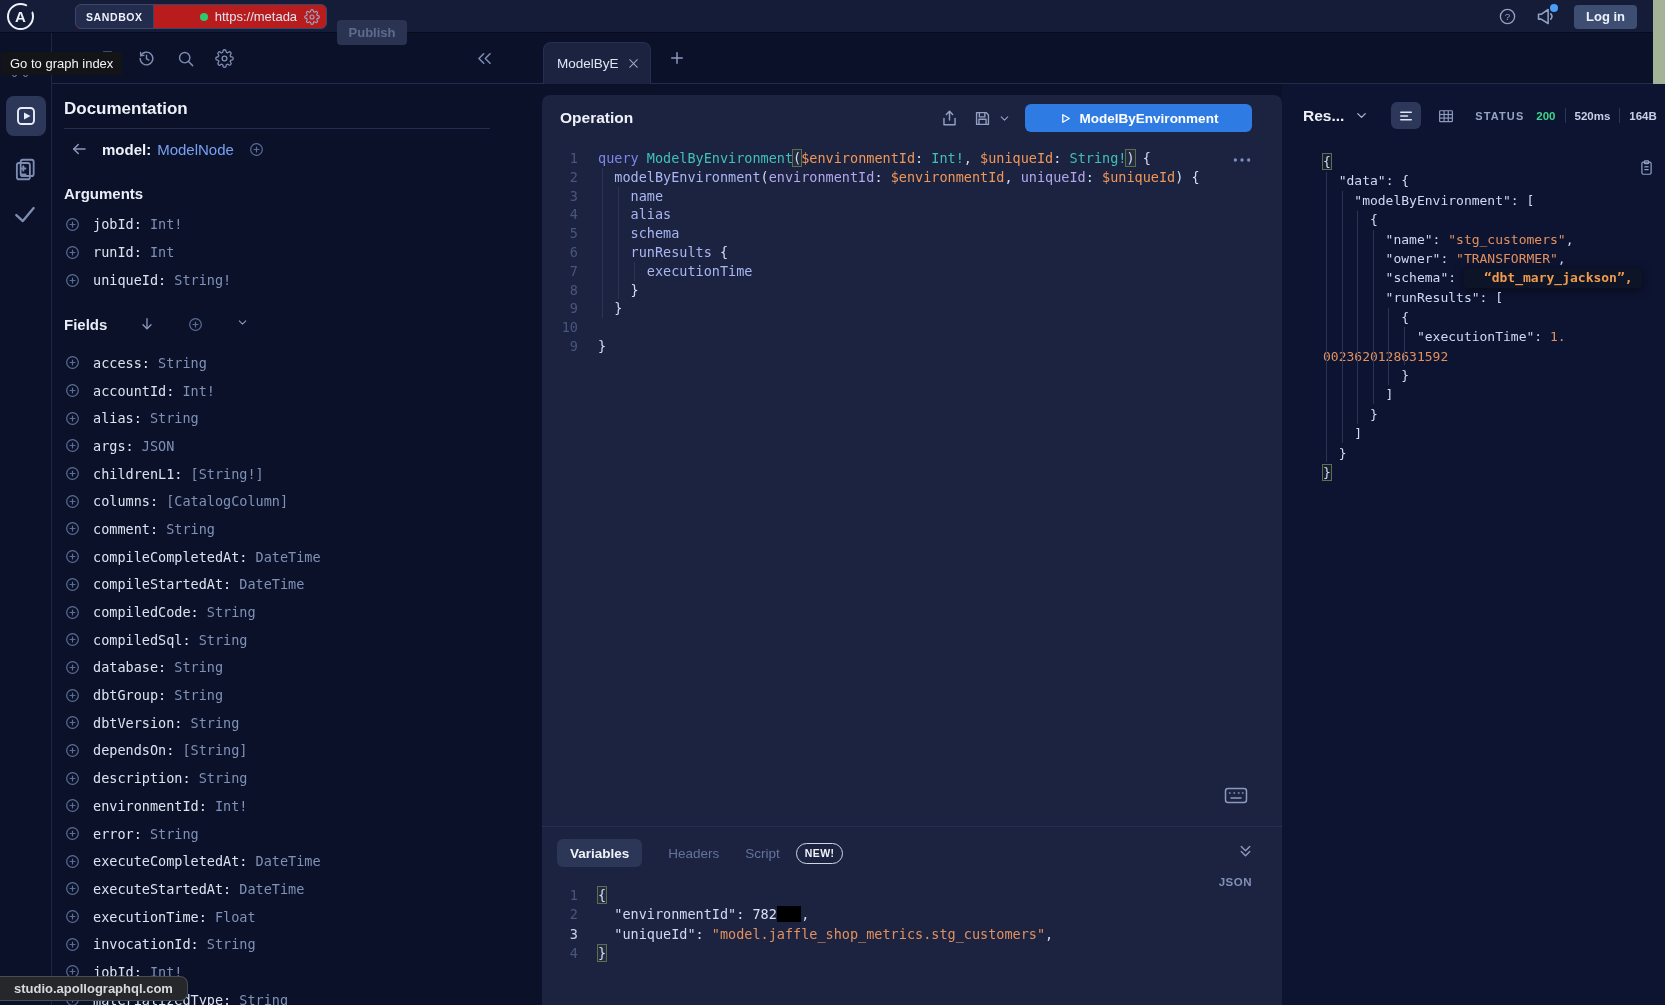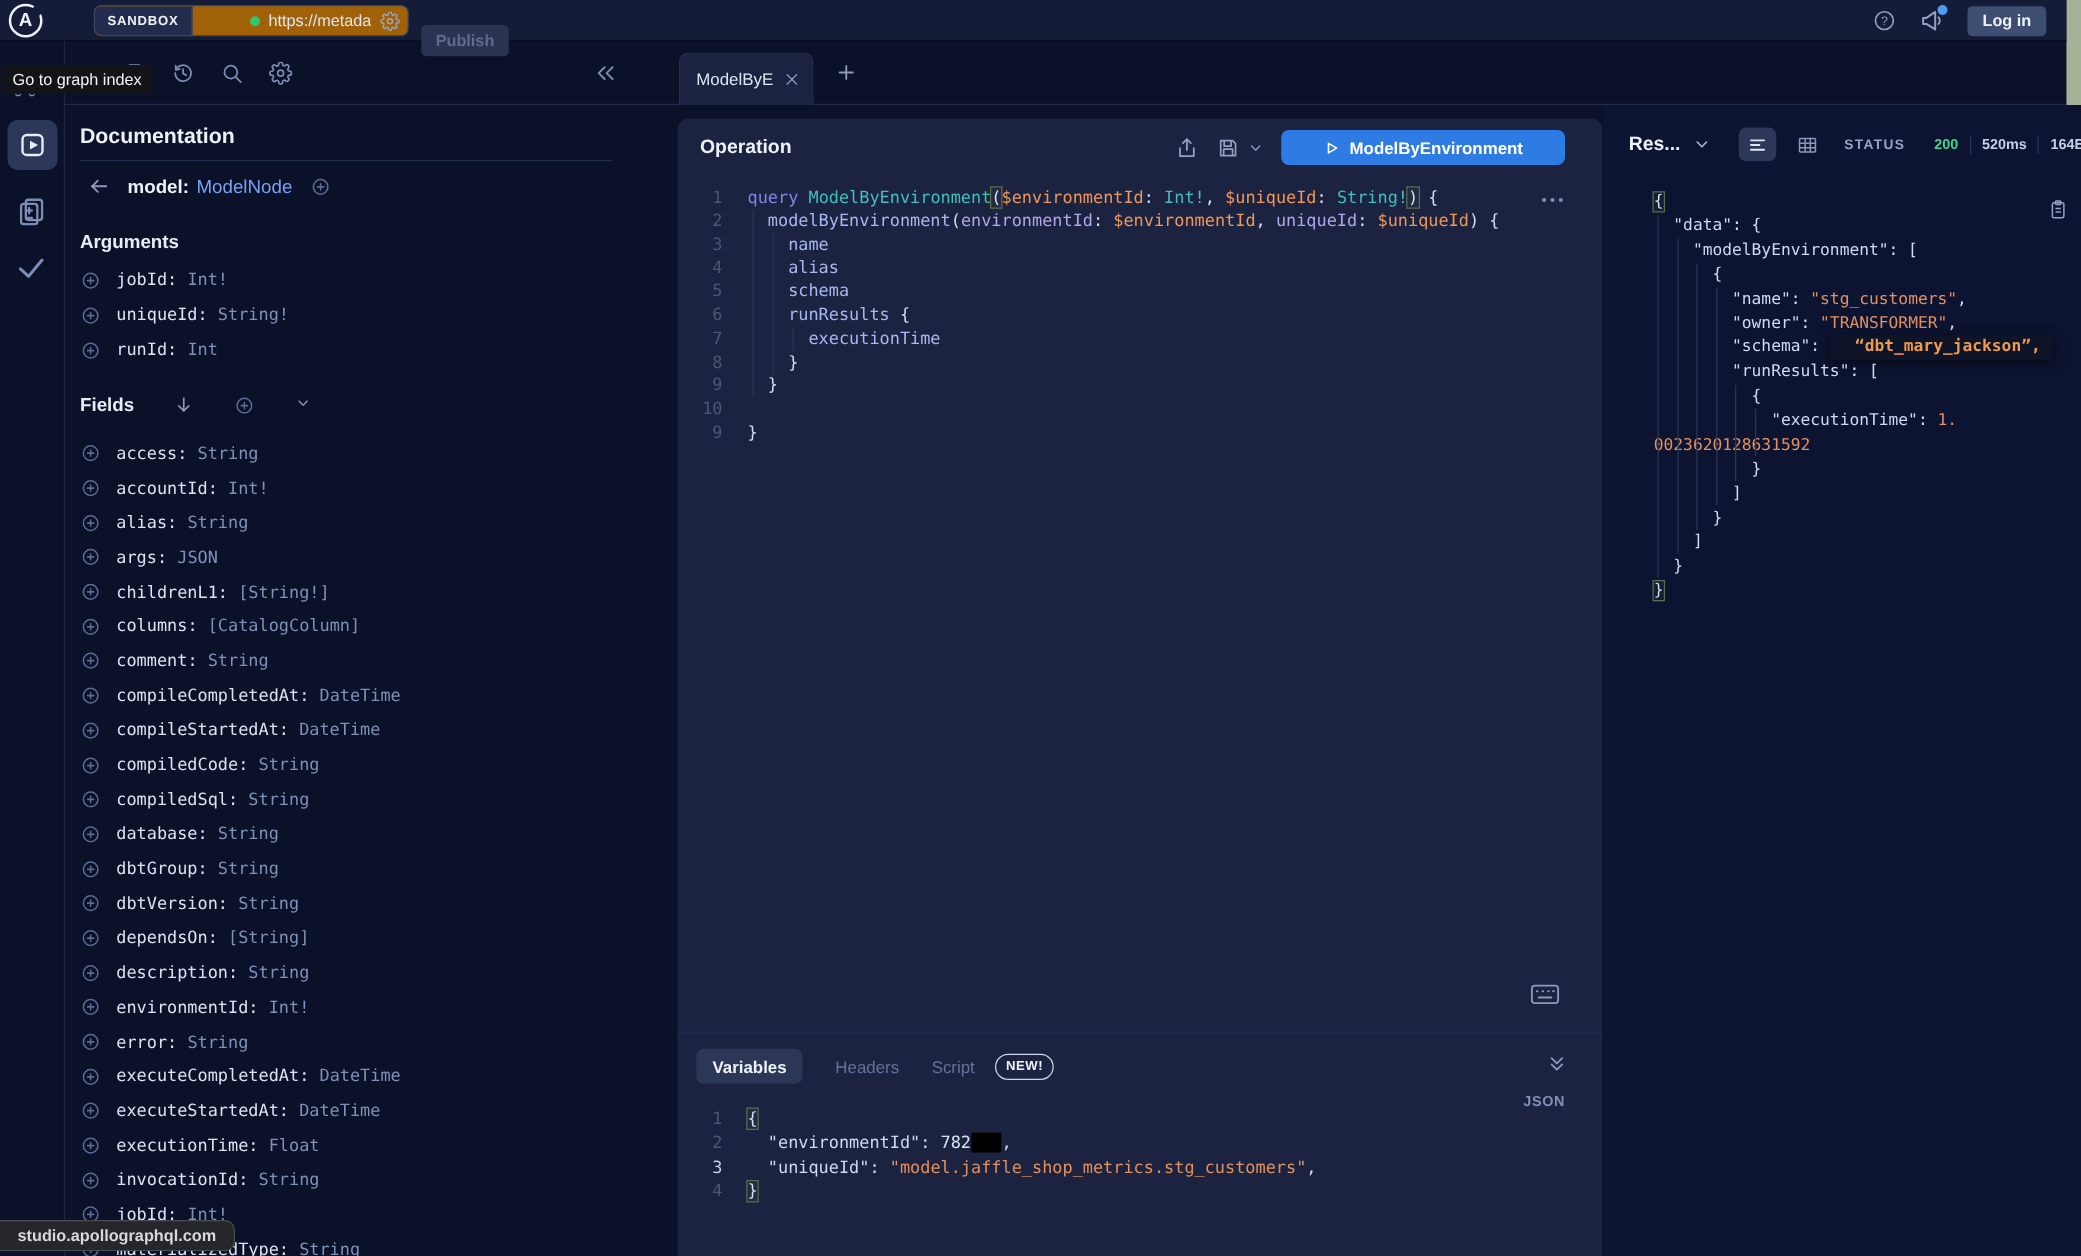--- a/index.html
+++ b/index.html
@@ -10,21 +10,21 @@
   
   .desktop-strip { position:absolute; right:0; top:0; width:12px; height:1005px; background:#a4b297; }
   .window { position:absolute; left:0; top:0; width:1653px; height:1005px; background:#0a1128; }
 
   
   .topbar { position:absolute; left:0; top:0; width:1653px; height:33px; background:#141c38; border-bottom:1px solid #060b1e; }
   .logo { position:absolute; left:7px; top:3px; width:27px; height:27px; border:2px solid #eef1f8; border-radius:50%;
     color:#eef1f8; font-weight:bold; font-size:15px; display:flex; align-items:center; justify-content:center; }
   .logo::after { content:""; position:absolute; right:-3px; top:-2px; width:8px; height:8px; background:#141c38; transform:rotate(40deg); }
   .urlgroup { position:absolute; left:75px; top:4px; height:25px; width:252px; border:1px solid #3b4769; border-radius:6px;
-    display:flex; align-items:center; overflow:hidden; background:#a16207;gap:36px; }
+    display:flex; align-items:center; overflow:hidden; background:#b91c1c;gap:36px; }
   .sandbox-seg { height:100%; background:#232c4d; border-right:1px solid #3b4769; display:flex; align-items:center;
     padding:0 10px; color:#eef2fa; font-size:10.5px; font-weight:bold; letter-spacing:.6px; }
   .url-seg { display:flex; align-items:center; gap:7px; padding:0 6px 0 10px; flex:1; min-width:0; }
   .green-dot { width:8px; height:8px; border-radius:50%; background:#2dc96f; flex:none; }
   .url-text { color:#dfe5f2; font-size:13px; white-space:nowrap; overflow:hidden; flex:1; min-width:0; }
   .url-gear { flex:none; color:#9aa6c6; width:16px; height:16px; }
   .publish-btn { position:absolute; left:337px; top:20px; width:70px; height:25px; background:#2a3352; border-radius:4px;
     color:#5e6b8f; font-size:13px; font-weight:bold; display:flex; align-items:center; justify-content:center; }
   .tb-right { position:absolute; right:16px; top:0; height:33px; display:flex; align-items:center; gap:18px; }
   .tb-ic { width:19px; height:19px; color:#93a0c2; position:relative; }
@@ -132,21 +132,21 @@
   
   .resp { position:absolute; left:1282px; top:84px; width:428px; height:921px; background:#0d1431; }
   .resp-head { position:absolute; left:21px; top:18px; display:flex; align-items:center; }
   .resp-title { color:#eef1f8; font-size:15.5px; font-weight:bold; }
   .resp-chev { width:15px; height:15px; color:#aeb9d8; margin-left:10px; }
   .view-btn { width:30px; height:27px; background:#2d3759; border-radius:6px; display:flex; align-items:center; justify-content:center;
     color:#dfe6f3; margin-left:22px; }
   .view-btn .vic, .table-ic { width:18px; height:18px; }
   .table-ic { color:#8c99bd; margin-left:16px; }
   .stat-label { color:#97a3c3; font-size:11px; font-weight:bold; letter-spacing:1.1px; margin-left:20px; }
-  .stat-code { color:#3dd68c; font-size:11.5px; font-weight:bold; margin-left:23px; }
+  .stat-code { color:#3dd68c; font-size:11.5px; font-weight:bold; margin-left:12px; }
   .stat-sep { width:1px; height:15px; background:#2b3558; margin:0 9px; }
   .stat-val { color:#c6d0e6; font-size:11.5px; font-weight:bold; }
   .resp-editor { left:41px; top:68px; font-size:13px; line-height:19.4px; }
   .resp-actions { position:absolute; right:22px; top:75px; display:flex; gap:16px; color:#93a0c2; }
   .resp-actions .aic { width:17px; height:17px; }
 </style>
 </head>
 <body>
 
 <svg width="0" height="0" style="position:absolute">
@@ -422,27 +422,27 @@
           <div class="doc-row">
             <svg class="pluscirc">
               <use href="#i-pluscirc"></use>
             </svg>
             <span><span class="fname">jobId</span><span class="fname">: </span><span class="ftype">Int!</span></span>
           </div>
           <div class="doc-row">
             <svg class="pluscirc">
               <use href="#i-pluscirc"></use>
             </svg>
+            <span><span class="fname">runId</span><span class="fname">: </span><span class="ftype">Int</span></span>
+          </div>
+          <div class="doc-row">
+            <svg class="pluscirc">
+              <use href="#i-pluscirc"></use>
+            </svg>
             <span><span class="fname">uniqueId</span><span class="fname">: </span><span class="ftype">String!</span></span>
-          </div>
-          <div class="doc-row">
-            <svg class="pluscirc">
-              <use href="#i-pluscirc"></use>
-            </svg>
-            <span><span class="fname">runId</span><span class="fname">: </span><span class="ftype">Int</span></span>
           </div>
         </div>
       <div class="fields-head">
         <span class="sec-title">Fields</span>
         <svg class="mini">
             <use href="#i-arrd"></use>
           </svg>
         <svg class="pluscirc">
             <use href="#i-pluscirc"></use>
           </svg>

